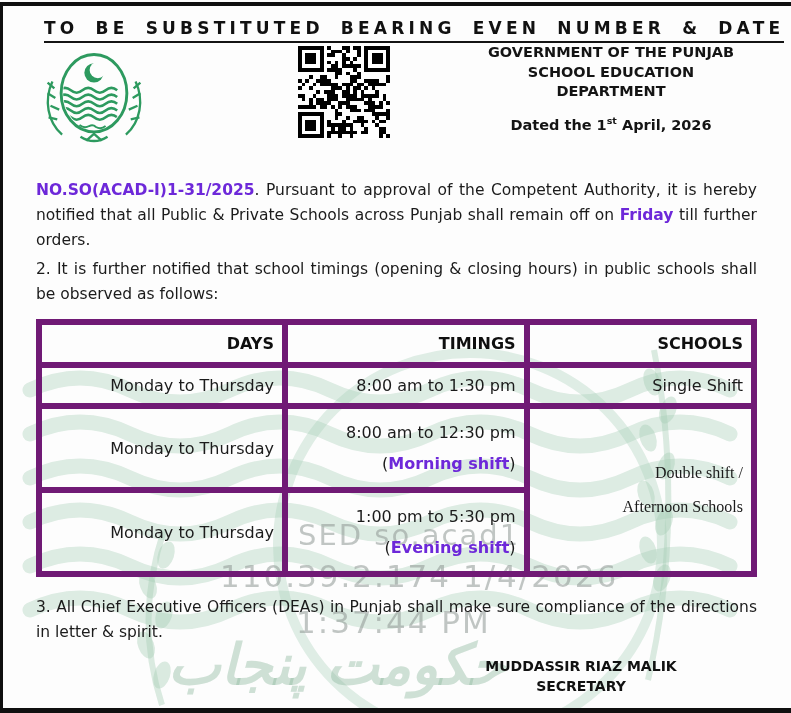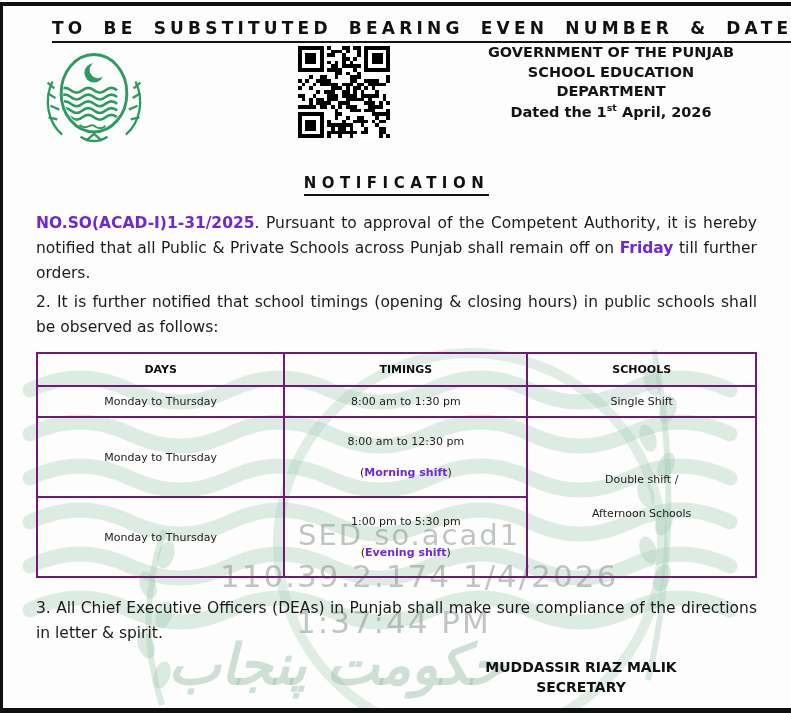--- a/index.html
+++ b/index.html
@@ -22,56 +22,56 @@
   }
   .stamp { position:absolute; color:rgba(142,152,147,0.55); letter-spacing:2px; white-space:nowrap; }
   .stamp-1 { left:298px; top:518px; font-size:29px; }
   .stamp-2 { left:220px; top:558px; font-size:31px;text-align:right; }
   .stamp-3 { left:296px; top:604px; font-size:31px; }
 
   
   .content { position:relative; z-index:1; padding:0 34px 0 36px; }
 
   .main-title {
-    display:inline-block; margin-top:18px; margin-left:16px;
+    display:inline-block; margin-top:18px; margin-left:8px;
     font-size:17px; font-weight:bold; letter-spacing:4.2px; word-spacing:7px;
     white-space:nowrap; border-bottom:2.5px solid #141414; padding-bottom:3px;
     color:#111;
   }
 
   .header-block { position:relative; height:116px; margin-top:4px; }
   .logo-svg { position:absolute; left:0px; top:2px; }
   .qr-wrap  { position:absolute; left:262px; top:-2px; width:92px; height:94px; background:#fff; }
   .ref-number { position:absolute; left:226px; top:101px; font-size:13.5px; letter-spacing:0.4px; color:#1d1d1d; }
   .dept-block { position:absolute; right:8px; top:-4px; width:276px; text-align:center; }
   .dept-line { font-size:14.5px; font-weight:bold; line-height:19.5px; color:#141414; }
-  .dated-line { margin-top:0; font-size:14.5px; font-weight:bold; color:#141414; }
+  .dated-line { margin-top:13px; font-size:14.5px; font-weight:bold; color:#141414; }
   .dated-line sup { font-size:9.5px; }
 
   .notif-wrap { text-align:center; margin-top:10px; }
   .notif-heading {
     display:inline-block; font-size:15px; font-weight:bold; letter-spacing:5.5px;
     border-bottom:2px solid #141414; padding-bottom:2px; color:#111;
   }
 
   .para { font-size:15.5px; line-height:25px; text-align:justify; margin-top:4px; color:#1b1b1b; }
   .para.first { margin-top:15px; }
   .b { font-weight:bold; color:#6d28d9; }
 
   table.timings {
     width:100%; border-collapse:collapse; margin-top:12px;
     border:2px solid #3f3f3f; background:transparent;
   }
   table.timings th, table.timings td {
-    border:2px solid #701a75; font-size:11px; text-align:center;
+    border:6px solid #701a75; font-size:16px; text-align:right;
     padding:8px 8px; vertical-align:middle; background:transparent;
   }
   table.timings th { font-weight:bold; color:#0f0f0f; padding:9px 8px; }
   td.two-line { line-height:31px; padding:5px 8px; }
-  td.merged   { line-height:34px; }
+  td.merged   { line-height:34px;font-family:Liberation Serif, serif; }
 
   .sig-block {
     margin:12px 26px 0 auto; width:300px; text-align:center;
     font-weight:bold; font-size:14px; line-height:19.5px; color:#111;
   }
 </style>
 </head>
 <body>
 
 <div class="page">
@@ -379,23 +379,20 @@
             <rect x="2" y="20" width="3" height="3"></rect>
           </svg></div>
 
       <div class="dept-block">
         <div class="dept-line">GOVERNMENT OF THE PUNJAB</div>
         <div class="dept-line">SCHOOL EDUCATION DEPARTMENT</div>
         <div class="dated-line"><span>Dated the 1</span><sup>st</sup><span> April, 2026</span></div>
       </div>
     </div>
 
-    <div class="notif-wrap">
-      <div class="notif-heading">NOTIFICATION</div>
-    </div>
 
     <p class="para first"><span class="b">NO.SO(ACAD-I)1-31/2025</span><span>. Pursuant to approval of the Competent Authority, it is hereby notified that all Public &amp; Private Schools across Punjab shall remain off on </span><span class="b">Friday</span><span> till further orders.</span></p>
 
     <p class="para">2. It is further notified that school timings (opening &amp; closing hours) in public schools shall be observed as follows:</p>
 
     <table class="timings">
       <colgroup>
           <col style="width:34.4%">
           <col style="width:33.8%">
           <col style="width:31.8%">

